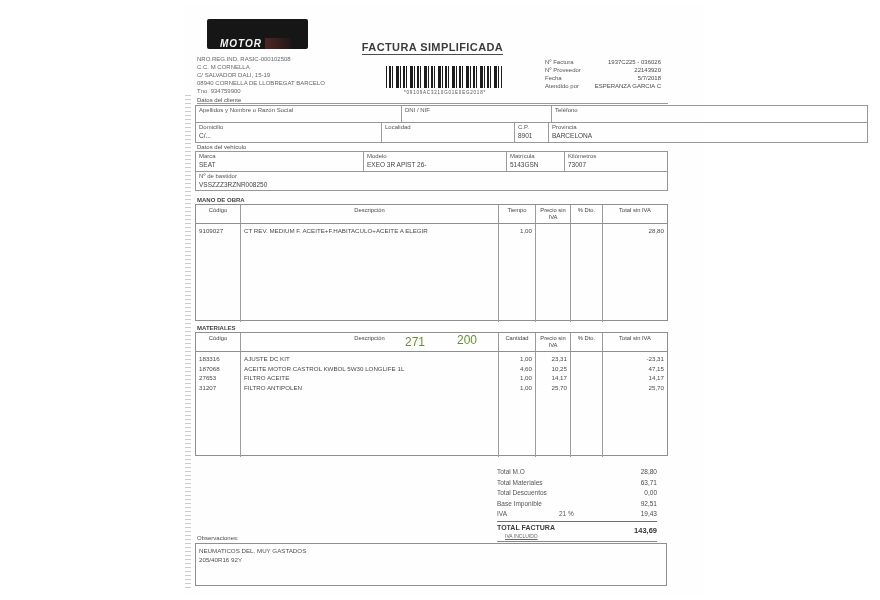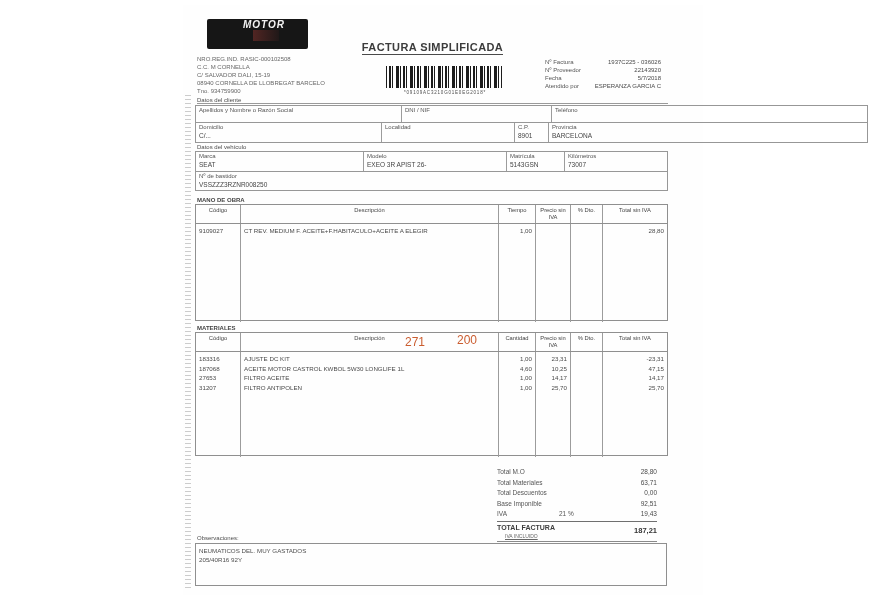--- a/index.html
+++ b/index.html
@@ -6,21 +6,21 @@
   #stage{position:relative;width:880px;height:600px;background:#fff;overflow:hidden;
          font-family:"Liberation Sans",sans-serif;color:#555;}
   .page{position:absolute;left:183px;top:5px;width:520px;height:590px;background:#fefefe;}
   .abs{position:absolute;}
   .t6{font-size:6px;line-height:8px;color:#666;}
   
   .microtext{position:absolute;left:185px;top:95px;width:6px;height:495px;opacity:.5;
     background:repeating-linear-gradient(180deg,#9a9a9a 0 1.5px,transparent 1.5px 4px);}
   
   .logo{position:absolute;left:207px;top:19px;width:101px;height:30px;background:#161616;
-        border-radius:2px;display:flex;align-items:center;padding-left:13px;box-sizing:border-box;flex-direction:column;}
+        border-radius:2px;display:flex;align-items:flex-end;padding-left:13px;box-sizing:border-box;}
   .logo .word{color:#f4f4f4;font-size:10px;font-weight:bold;font-style:italic;letter-spacing:1px;}
   .logo .shade{display:inline-block;width:26px;height:11px;margin-left:3px;
         background:linear-gradient(90deg,rgba(130,50,45,.55),rgba(60,30,30,.25));}
   
   .title{position:absolute;left:330px;top:37px;width:205px;text-align:center;}
   .title span{display:inline-block;font-size:11px;font-weight:bold;color:#3c3c3c;
         letter-spacing:.4px;border-bottom:1.5px solid #4a4a4a;padding-bottom:1px;}
   
   .barcode{position:absolute;left:386px;top:66px;width:116px;height:22px;
     background:repeating-linear-gradient(90deg,#1c1c1c 0 1px,transparent 1px 3px,#1c1c1c 3px 5px,
@@ -61,21 +61,21 @@
   .iva-rate{position:absolute;left:62px;top:0;font-size:6.5px;color:#555;}
   .grand{position:relative;height:19px;border-bottom:1px solid #8a8a8a;}
   .grand .gl{position:absolute;left:0;top:2px;font-size:7px;font-weight:bold;color:#3d3d3d;}
   .grand .gs{position:absolute;left:8px;top:11px;font-size:5px;color:#666;text-decoration:underline;}
   .grand .gv{position:absolute;right:0;top:4px;font-size:7.5px;font-weight:bold;color:#333;}
   
   .obs-box{position:absolute;left:195px;top:543px;width:472px;height:43px;
            border:1px solid #8f8f8f;box-sizing:border-box;padding:2px 3px;}
   .obs-box span{display:block;font-size:6.2px;line-height:9px;color:#4f4f4f;}
   
-  .ovl{position:absolute;font-size:12px;color:#c2410c;opacity:.85;}
+  .ovl{position:absolute;font-size:12px;color:#4d7c0f;opacity:.85;}
 </style>
 </head>
 <body>
 
 <div id="stage">
   <div class="page"></div>
   <div class="microtext"></div>
 
   <div class="logo">
     <span class="word">MOTOR</span>
@@ -260,21 +260,21 @@
       <span class="tv">92,51</span>
     </div>
     <div class="trow iva-row">
       <span class="tl">IVA</span>
       <span class="iva-rate">21 %</span>
       <span class="tv">19,43</span>
     </div>
     <div class="grand">
       <span class="gl">TOTAL FACTURA</span>
       <span class="gs">IVA INCLUIDO</span>
-      <span class="gv">187,21</span>
+      <span class="gv">143,69</span>
     </div>
   </div>
 
   <div class="sect" style="left:197px;top:535px;">Observaciones:</div>
   <div class="obs-box">
     <span>NEUMATICOS DEL. MUY GASTADOS</span>
     <span>205/40R16 92Y</span>
   </div>
 </div>
 

